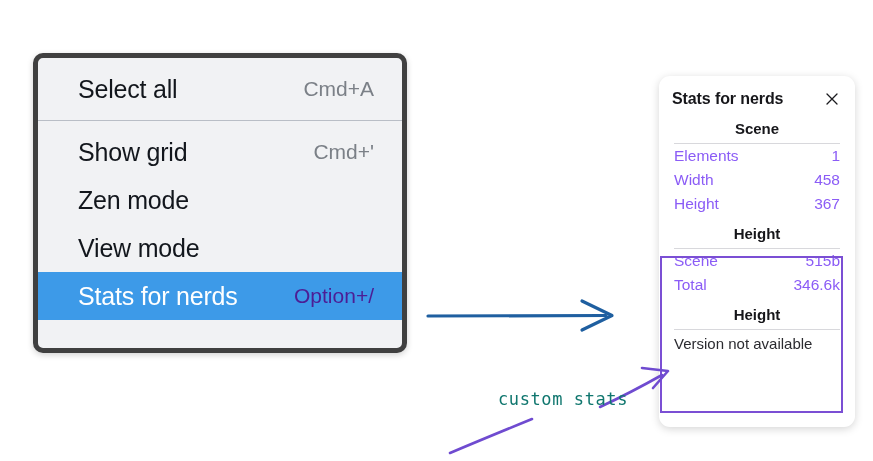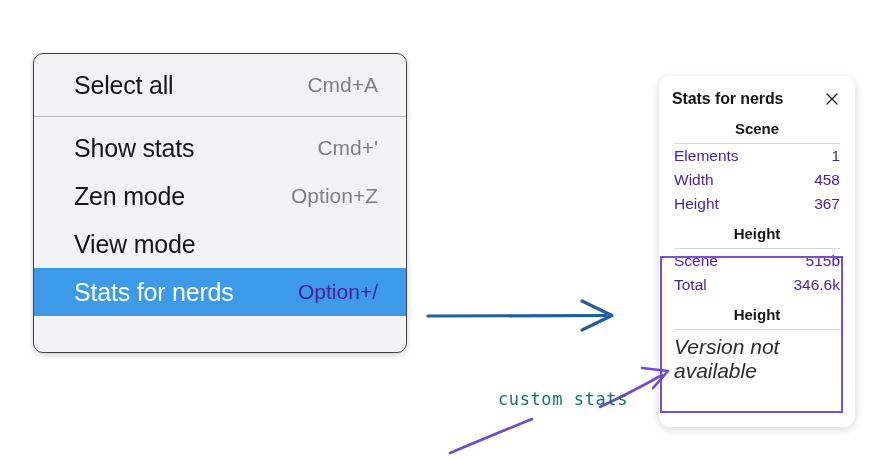--- a/index.html
+++ b/index.html
@@ -16,21 +16,21 @@
   }
 
   
   #context-menu {
     position: absolute;
     left: 33px;
     top: 53px;
     width: 374px;
     height: 300px;
     background: #f1f2f4;
-    border: 1px solid #404040;
+    border: 5px solid #404040;
     border-radius: 10px;
     box-shadow: 0 2px 6px rgba(0,0,0,0.18);
     box-sizing: border-box;
     padding-top: 7px;
     padding-bottom: 7px;
   }
   .menu-group {
     position: relative;
   }
   .menu-sep {
@@ -120,29 +120,28 @@
   .hr-light {
     height: 1px;
     background: #d8d8dc;
     margin: 0 2px;
   }
   .stat-row {
     display: flex;
     justify-content: space-between;
     align-items: center;
     font-size: 15.5px;
-    color: #4c1d95;
+    color: #8b5cf6;
     padding: 3px 2px 3px 2px;
   }
   .stat-row .sr-value { text-align: right; }
   .single-row {
-    font-size: 21px;
+    font-size: 15px;
     color: #2b2b30;
     padding: 5px 2px 3px 2px;
-    font-style: italic;
   }
 
   #highlight-box {
     position: absolute;
     left: 660px;
     top: 256px;
     width: 183px;
     height: 157px;
     border: 2px solid #7b4fd4;
     box-sizing: border-box;
@@ -177,26 +176,25 @@
     <div class="menu-item">
       <span class="mi-label">Select all</span>
       <span class="mi-shortcut">Cmd+A</span>
     </div>
   </div>
 
   <div class="menu-sep"></div>
 
   <div class="menu-group">
     <div class="menu-item">
-      <span class="mi-label">Show stats</span>
+      <span class="mi-label">Show grid</span>
       <span class="mi-shortcut">Cmd+'</span>
     </div>
     <div class="menu-item">
       <span class="mi-label">Zen mode</span>
-      <span class="mi-shortcut">Option+Z</span>
     </div>
     <div class="menu-item">
       <span class="mi-label">View mode</span>
     </div>
     <div class="menu-item selected">
       <span class="mi-label">Stats for nerds</span>
       <span class="mi-shortcut">Option+/</span>
     </div>
   </div>
 </div>

